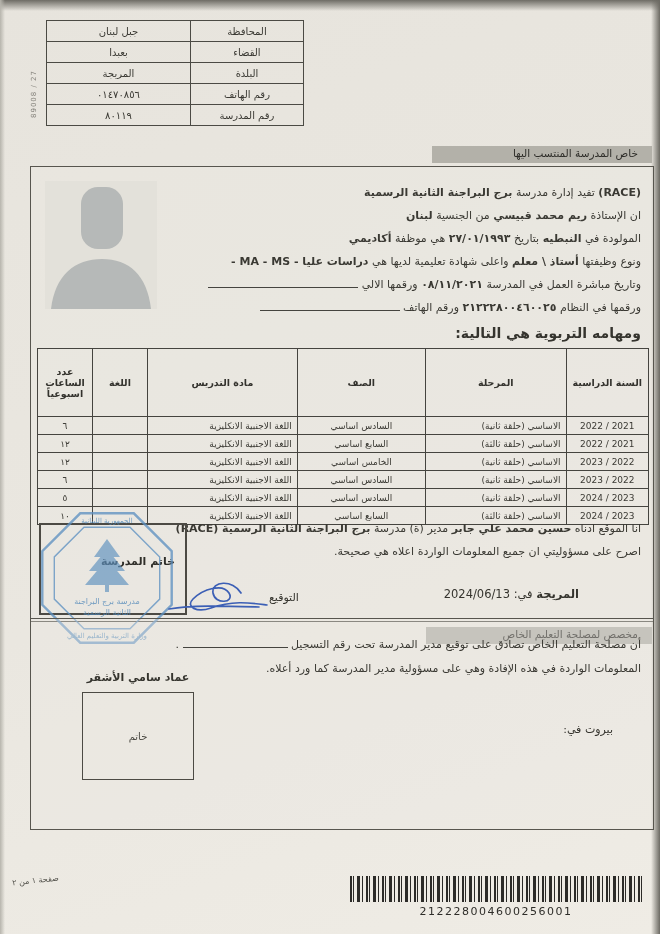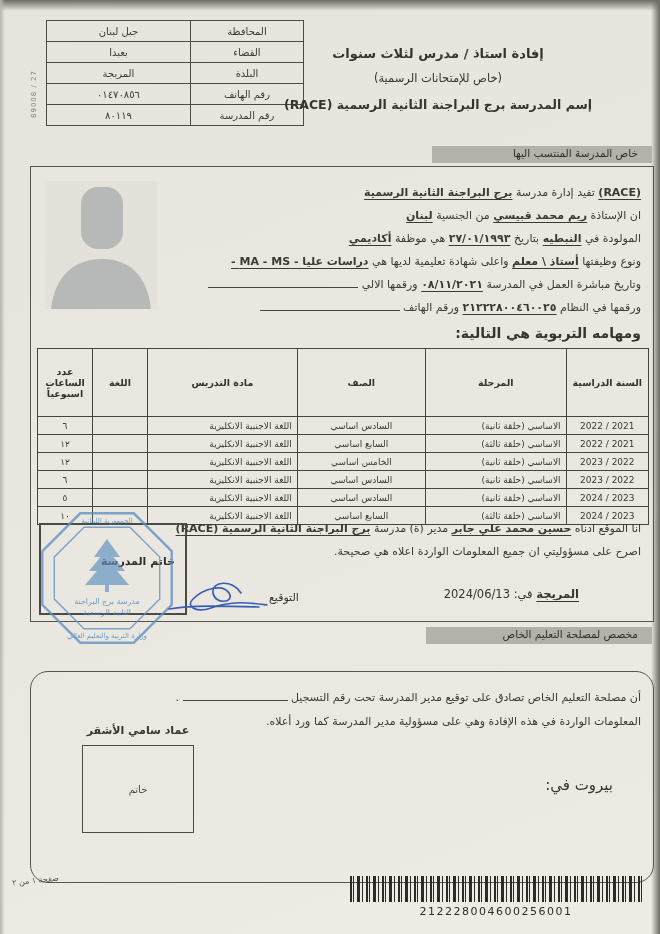--- a/index.html
+++ b/index.html
@@ -28,26 +28,26 @@
   .doc-header .h2{font-size:11.5px;margin-bottom:12px;}
   .doc-header .h3{font-size:12.5px;font-weight:bold;}
   
   .bar{position:absolute;right:8px;height:17px;background:#b3b1a9;direction:rtl;
     font-size:10.5px;color:#2e2d29;padding:1px 14px 0 10px;text-align:right;}
   .bar1{top:146px;width:220px;}
   .bar2{top:627px;width:226px;}
   
   .box{position:absolute;left:30px;width:624px;border:1px solid #57554e;background:rgba(236,233,226,.35);}
   .box1{top:166px;height:456px;}
-  .box2{top:671px;height:212px;border-radius:18px;}
+  .box2{top:618px;height:212px;}
   .photo{position:absolute;left:14px;top:14px;}
   .para{position:absolute;top:14px;right:12px;left:140px;direction:rtl;text-align:right;
     font-size:11px;color:#3a3933;}
   .pline{line-height:23px;white-space:nowrap;}
-  .u{font-weight:bold;text-decoration:underline;text-underline-offset:3px;}
+  .u{font-weight:bold;text-underline-offset:3px;}
   .blank{display:inline-block;height:11px;border-bottom:1px solid #45443f;vertical-align:baseline;}
   .duties-title{position:absolute;top:158px;right:12px;font-size:14px;font-weight:bold;direction:rtl;}
   .duties{position:absolute;top:181px;left:6px;width:612px;border-collapse:collapse;direction:rtl;}
   .duties th{border:1px solid #45443f;font-size:9.5px;font-weight:bold;height:44px;
     vertical-align:middle;text-align:center;padding:17px 2px;color:#33322d;}
   .duties td{border:1px solid #45443f;font-size:9px;height:18px;padding:0 5px;
     vertical-align:middle;color:#3a3933;white-space:nowrap;}
   .c-year{width:13.5%;text-align:center;}
   .c-stage{width:23%;text-align:right;}
   .c-grade{width:21%;text-align:center;}
@@ -64,21 +64,21 @@
   .signature{position:absolute;top:408px;left:132px;}
   
   .l1,.l2{position:absolute;right:12px;direction:rtl;text-align:right;font-size:11px;color:#3a3933;white-space:nowrap;}
   .l1{top:18px;}
   .l2{top:43px;margin-left:8px;}
   .chief{position:absolute;left:8px;top:52px;width:198px;text-align:center;direction:rtl;}
   .chief-title{font-size:11px;font-weight:bold;margin-bottom:9px;}
   .chief-name{font-size:11px;font-weight:bold;}
   .chief-stamp-box{width:112px;height:88px;border:1px solid #4c4a44;margin:8px auto 6px;
     display:flex;align-items:center;justify-content:center;font-size:10px;color:#4a4943;}
-  .beirut{position:absolute;right:40px;top:104px;font-size:15px;direction:rtl;}
+  .beirut{position:absolute;right:40px;top:104px;font-size:11px;direction:rtl;}
   
   .barcode-wrap{position:absolute;left:350px;top:876px;width:292px;text-align:center;}
   .barcode-stripes{height:26px;width:100%;
     background:repeating-linear-gradient(90deg,
       #2c2b28 0px,#2c2b28 2px,rgba(0,0,0,0) 2px,rgba(0,0,0,0) 3px,
       #2c2b28 3px,#2c2b28 4px,rgba(0,0,0,0) 4px,rgba(0,0,0,0) 7px,
       #2c2b28 7px,#2c2b28 10px,rgba(0,0,0,0) 10px,rgba(0,0,0,0) 12px,
       #2c2b28 12px,#2c2b28 13px,rgba(0,0,0,0) 13px,rgba(0,0,0,0) 16px);}
   .barcode-number{margin-top:3px;font-size:11px;letter-spacing:1.5px;color:#2e2d29;}
   .page-footer{position:absolute;left:12px;top:876px;font-size:8px;color:#55544e;
@@ -112,25 +112,20 @@
         <td class="lbl">رقم الهاتف</td>
         <td class="val">٠١٤٧٠٨٥٦</td>
       </tr>
       <tr>
         <td class="lbl">رقم المدرسة</td>
         <td class="val">٨٠١١٩</td>
       </tr>
     </tbody>
   </table>
 
-  <div class="doc-header">
-    <div class="h1">إفادة استاذ / مدرس لثلاث سنوات</div>
-    <div class="h2">(خاص للإمتحانات الرسمية)</div>
-    <div class="h3">إسم المدرسة برج البراجنة الثانية الرسمية (RACE)</div>
-  </div>
 
   <div class="bar bar1">
     <span>خاص المدرسة المنتسب اليها</span>
   </div>
 
   <div class="box box1">
 
     <svg class="photo" width="112" height="128" viewBox="0 0 112 128">
       <rect x="0" y="0" width="112" height="128" fill="#e3e1da"></rect>
       <rect x="36" y="6" width="42" height="62" rx="17" fill="#b6b9b8"></rect>

